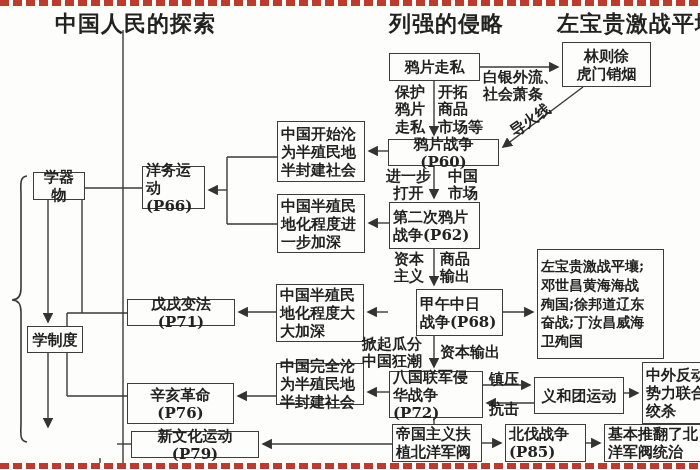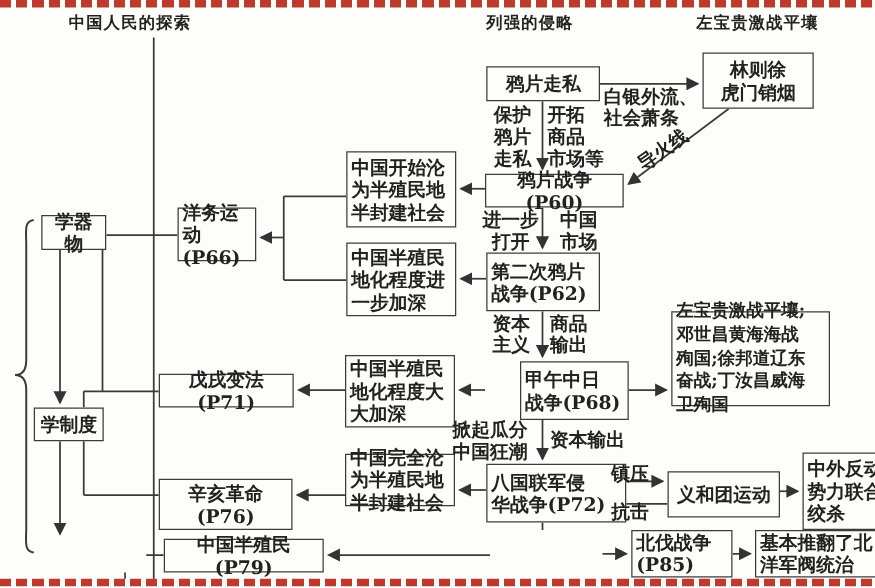--- a/index.html
+++ b/index.html
@@ -4,21 +4,21 @@
 <style>
   html,body{margin:0;padding:0;background:#ffffff;}
   .page{
     position:relative;width:700px;height:470px;overflow:hidden;
     background:#fdfdfb;
     font-family:"DejaVu Serif","Liberation Serif",serif;
     color:#222;
   }
   .redline{position:absolute;left:0;width:700px;height:6px;
     background:repeating-linear-gradient(90deg,#bf3a2c 0px,#bf3a2c 9px,rgba(0,0,0,0) 9px,rgba(0,0,0,0) 13px);}
-  .hdr{position:absolute;font-size:13px;font-weight:700;letter-spacing:1px;white-space:nowrap;}
+  .hdr{position:absolute;font-size:22px;font-weight:700;letter-spacing:1px;white-space:nowrap;}
   .box{position:absolute;border:1.6px solid #3c3c3c;background:#fdfdfb;
     font-size:15px;font-weight:700;line-height:1.2;box-sizing:border-box;
     display:flex;align-items:center;justify-content:center;text-align:center;
     white-space:pre-line;padding:1px 3px;}
   .tl{justify-content:flex-start;text-align:left;}
   .lbl{position:absolute;font-size:15px;font-weight:700;line-height:1.16;white-space:pre-line;}
   .rot{transform:rotate(-35deg);transform-origin:center;}
   svg.wires{position:absolute;left:0;top:0;}
   .heroes{font-size:14px;line-height:1.35;}
 </style>
@@ -75,47 +75,49 @@
   <div class="hdr" style="left:389px;top:9px;">列强的侵略</div>
   <div class="hdr" style="left:557px;top:9px;">左宝贵激战平壤</div>
 
   <div class="box" style="left:33px;top:172px;width:52px;height:28px;">学器物</div>
   <div class="box" style="left:27px;top:326px;width:56px;height:27px;">学制度</div>
 
   <div class="box tl" style="left:142px;top:166px;width:63px;height:43px;">洋务运
 动(P66)</div>
   <div class="box" style="left:127px;top:299px;width:108px;height:27px;">戊戌变法(P71)</div>
   <div class="box" style="left:127px;top:383px;width:107px;height:41px;">辛亥革命(P76)</div>
-  <div class="box" style="left:131px;top:431px;width:128px;height:27px;">中国半殖民(P79)</div>
+  <div class="box" style="left:131px;top:431px;width:128px;height:27px;">新文化运动(P79)</div>
 
   <div class="box tl" style="left:277px;top:121px;width:88px;height:61px;">中国开始沦
 为半殖民地
 半封建社会</div>
   <div class="box tl" style="left:277px;top:194px;width:88px;height:59px;">中国半殖民
 地化程度进
 一步加深</div>
   <div class="box tl" style="left:276px;top:284px;width:88px;height:58px;">中国半殖民
 地化程度大
 大加深</div>
   <div class="box tl" style="left:276px;top:363px;width:88px;height:42px;">中国完全沦
 为半殖民地
 半封建社会</div>
 
   <div class="box" style="left:389px;top:53px;width:91px;height:28px;">鸦片走私</div>
   <div class="box" style="left:388px;top:139px;width:111px;height:27px;">鸦片战争(P60)</div>
   <div class="box tl" style="left:389px;top:202px;width:91px;height:47px;">第二次鸦片
 战争(P62)</div>
   <div class="box tl" style="left:388px;top:289px;width:87px;height:47px;margin-left:28px;">甲午中日
 战争(P68)</div>
-  <div class="box tl" style="left:389px;top:371px;width:112px;height:47px;">八国联军侵
+  <div class="box tl" style="left:389px;top:371px;width:94px;height:47px;">八国联军侵
 华战争(P72)</div>
+  <div class="box tl" style="left:392px;top:424px;width:90px;height:38px;">帝国主义扶
+植北洋军阀</div>
 
   <div class="box" style="left:562px;top:42px;width:89px;height:45px;">林则徐
 虎门销烟</div>
-  <div class="box tl heroes" style="left:537px;top:249px;width:127px;height:76px;">左宝贵激战平壤;
+  <div class="box tl heroes" style="left:537px;top:249px;width:127px;height:110px;">左宝贵激战平壤;
 邓世昌黄海海战
 殉国;徐邦道辽东
 奋战;丁汝昌威海
 卫殉国</div>
   <div class="box" style="left:534px;top:377px;width:90px;height:37px;">义和团运动</div>
   <div class="box tl" style="left:642px;top:362px;width:80px;height:62px;">中外反动
 势力联合
 绞杀</div>
   <div class="box tl" style="left:505px;top:424px;width:81px;height:38px;">北伐战争
 (P85)</div>

